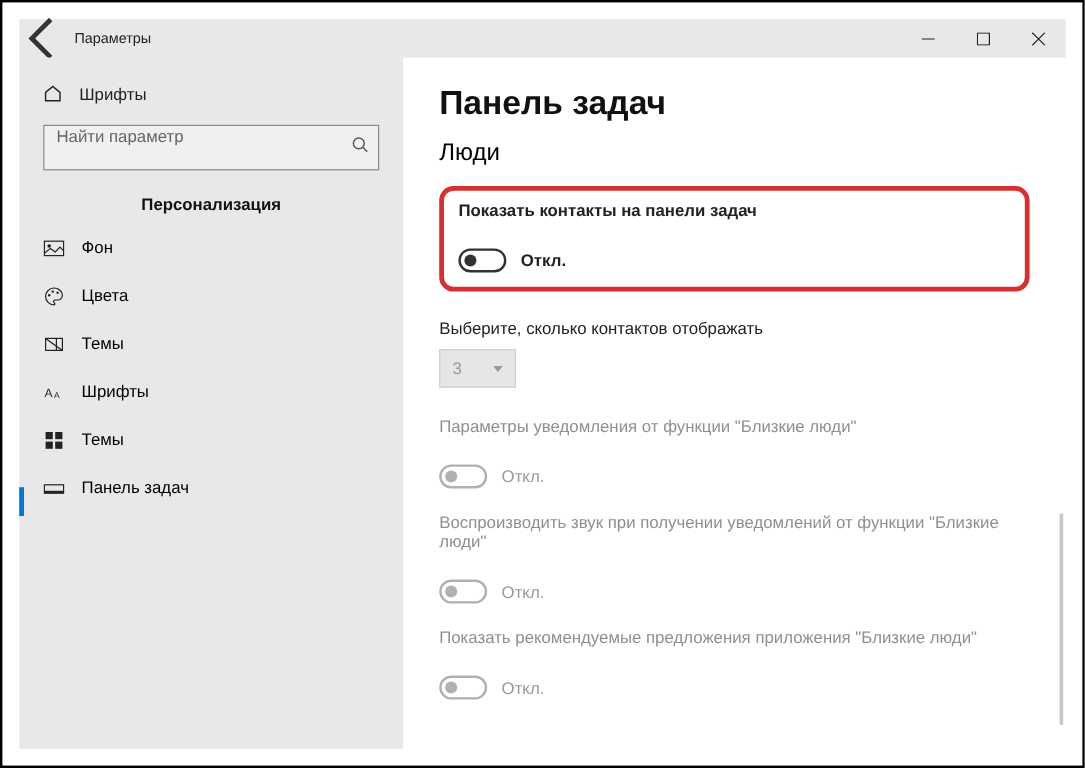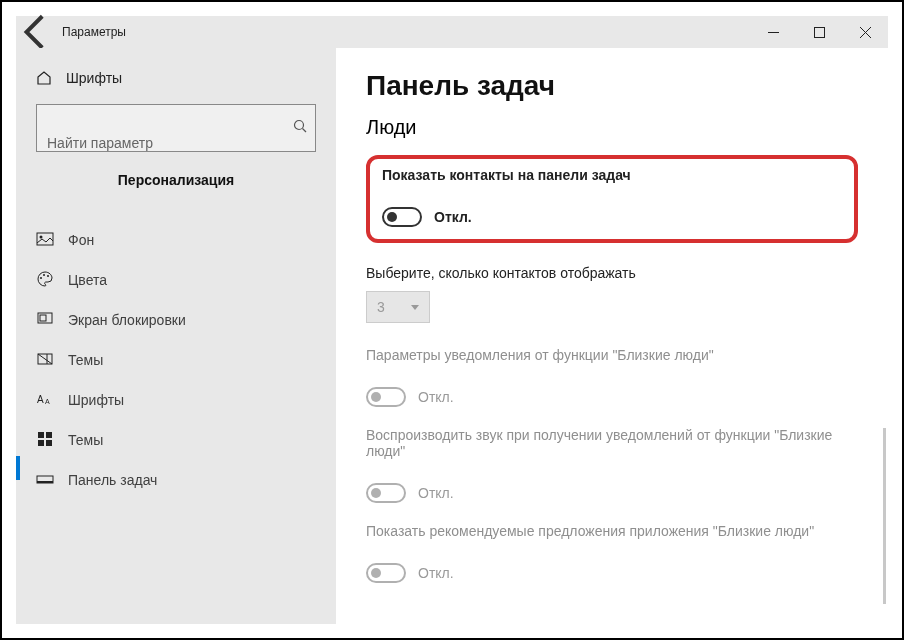--- a/index.html
+++ b/index.html
@@ -9,27 +9,27 @@
   .titleBar { height: 32px; display: flex; align-items: center; background: #e8e8e8; }
   .backBtn { width: 42px; height: 32px; display: flex; align-items: center; justify-content: center; font-size: 18px; color: #333; }
   .title { font-size: 12px; color: #222; margin-left: 4px; }
   .winCtrls { margin-left: auto; display: flex; }
   .winCtrls > div { width: 46px; height: 32px; display: flex; align-items: center; justify-content: center; }
   .winCtrls svg { width: 11px; height: 11px; }
   .body { display: flex; height: calc(100% - 32px); }
   .sidebar { width: 320px; background: #e8e8e8; padding: 14px 0 0 0; }
   .homeRow { display: flex; align-items: center; padding: 8px 20px; font-size: 14px; color: #222; }
   .homeRow svg { width: 16px; height: 16px; margin-right: 14px; }
-  .search { margin: 10px 20px 0 20px; height: 48px; border: 1px solid #888; background: #f0f0f0; position: relative; display: flex; align-items: flex-end; }
+  .search { margin: 10px 20px 0 20px; height: 38px; border: 1px solid #888; background: #f0f0f0; position: relative; display: flex; align-items: flex-start; }
   .search input { border: none; background: transparent; outline: none; width: 100%; padding: 0 36px 0 10px; font-size: 14px; color: #555; }
   .search input::placeholder { color: #666; }
   .search .magn { position: absolute; right: 8px; top: 50%; transform: translateY(-50%); color: #555; }
   .section { font-size: 14px; font-weight: 600; color: #111; padding: 20px 20px 8px 20px; text-align: center; }
   .navList { margin-top: 12px; }
-  .navItem { display: flex; align-items: flex-end; height: 40px; padding: 0 20px; font-size: 14px; color: #404040; position: relative; }
+  .navItem { display: flex; align-items: flex-start; height: 40px; padding: 0 20px; font-size: 14px; color: #000000; position: relative; }
   .navItem .ic { width: 18px; height: 18px; margin-right: 14px; display: flex; align-items: center; justify-content: center; }
   .navItem.active::before { content: ""; position: absolute; left: 0; top: 8px; bottom: 8px; width: 4px; background: #0078d4; }
   .content { flex: 1; padding: 22px 30px 0 30px; position: relative; }
   .h1 { font-size: 28px; font-weight: 600; color: #111; margin-bottom: 14px; }
   .h2 { font-size: 20px; font-weight: 400; color: #000000; margin-bottom: 16px; }
   .highlight { border: 4px solid #d63030; border-radius: 12px; padding: 8px 12px 12px 12px; margin-bottom: 22px; font-weight: bold; }
   .lbl { font-size: 14px; color: #222; margin-bottom: 10px; }
   .lbl.disabled { color: #8f8f8f; }
   .toggleRow { display: flex; align-items: center; gap: 12px; margin-top: 24px; }
   .toggle { width: 40px; height: 20px; border: 2px solid #333; border-radius: 10px; position: relative; background: #fff; }
@@ -111,29 +111,20 @@
                   <circle cx="5" cy="8" r="1" fill="#222"></circle>
                   <circle cx="8" cy="5" r="1" fill="#222"></circle>
                   <circle cx="12" cy="6" r="1" fill="#222"></circle>
                 </svg>
               </span>
             <span>Цвета</span>
           </div>
           <div class="navItem">
             <span class="ic">
                 <svg viewBox="0 0 18 18">
-                  <rect x="2" y="3" width="14" height="10" stroke="#222" fill="none"></rect>
-                  <rect x="4" y="5" width="6" height="6" stroke="#222" fill="none"></rect>
-                </svg>
-              </span>
-            <span>Экран блокировки</span>
-          </div>
-          <div class="navItem">
-            <span class="ic">
-                <svg viewBox="0 0 18 18">
                   <rect x="2" y="4" width="14" height="10" stroke="#222" fill="none"></rect>
                   <path d="M2 4 L16 14 M11 4 V14" stroke="#222"></path>
                 </svg>
               </span>
             <span>Темы</span>
           </div>
           <div class="navItem">
             <span class="ic">
                 <svg viewBox="0 0 18 18">
                   <text x="1" y="13" font-size="10" fill="#222">A</text>

